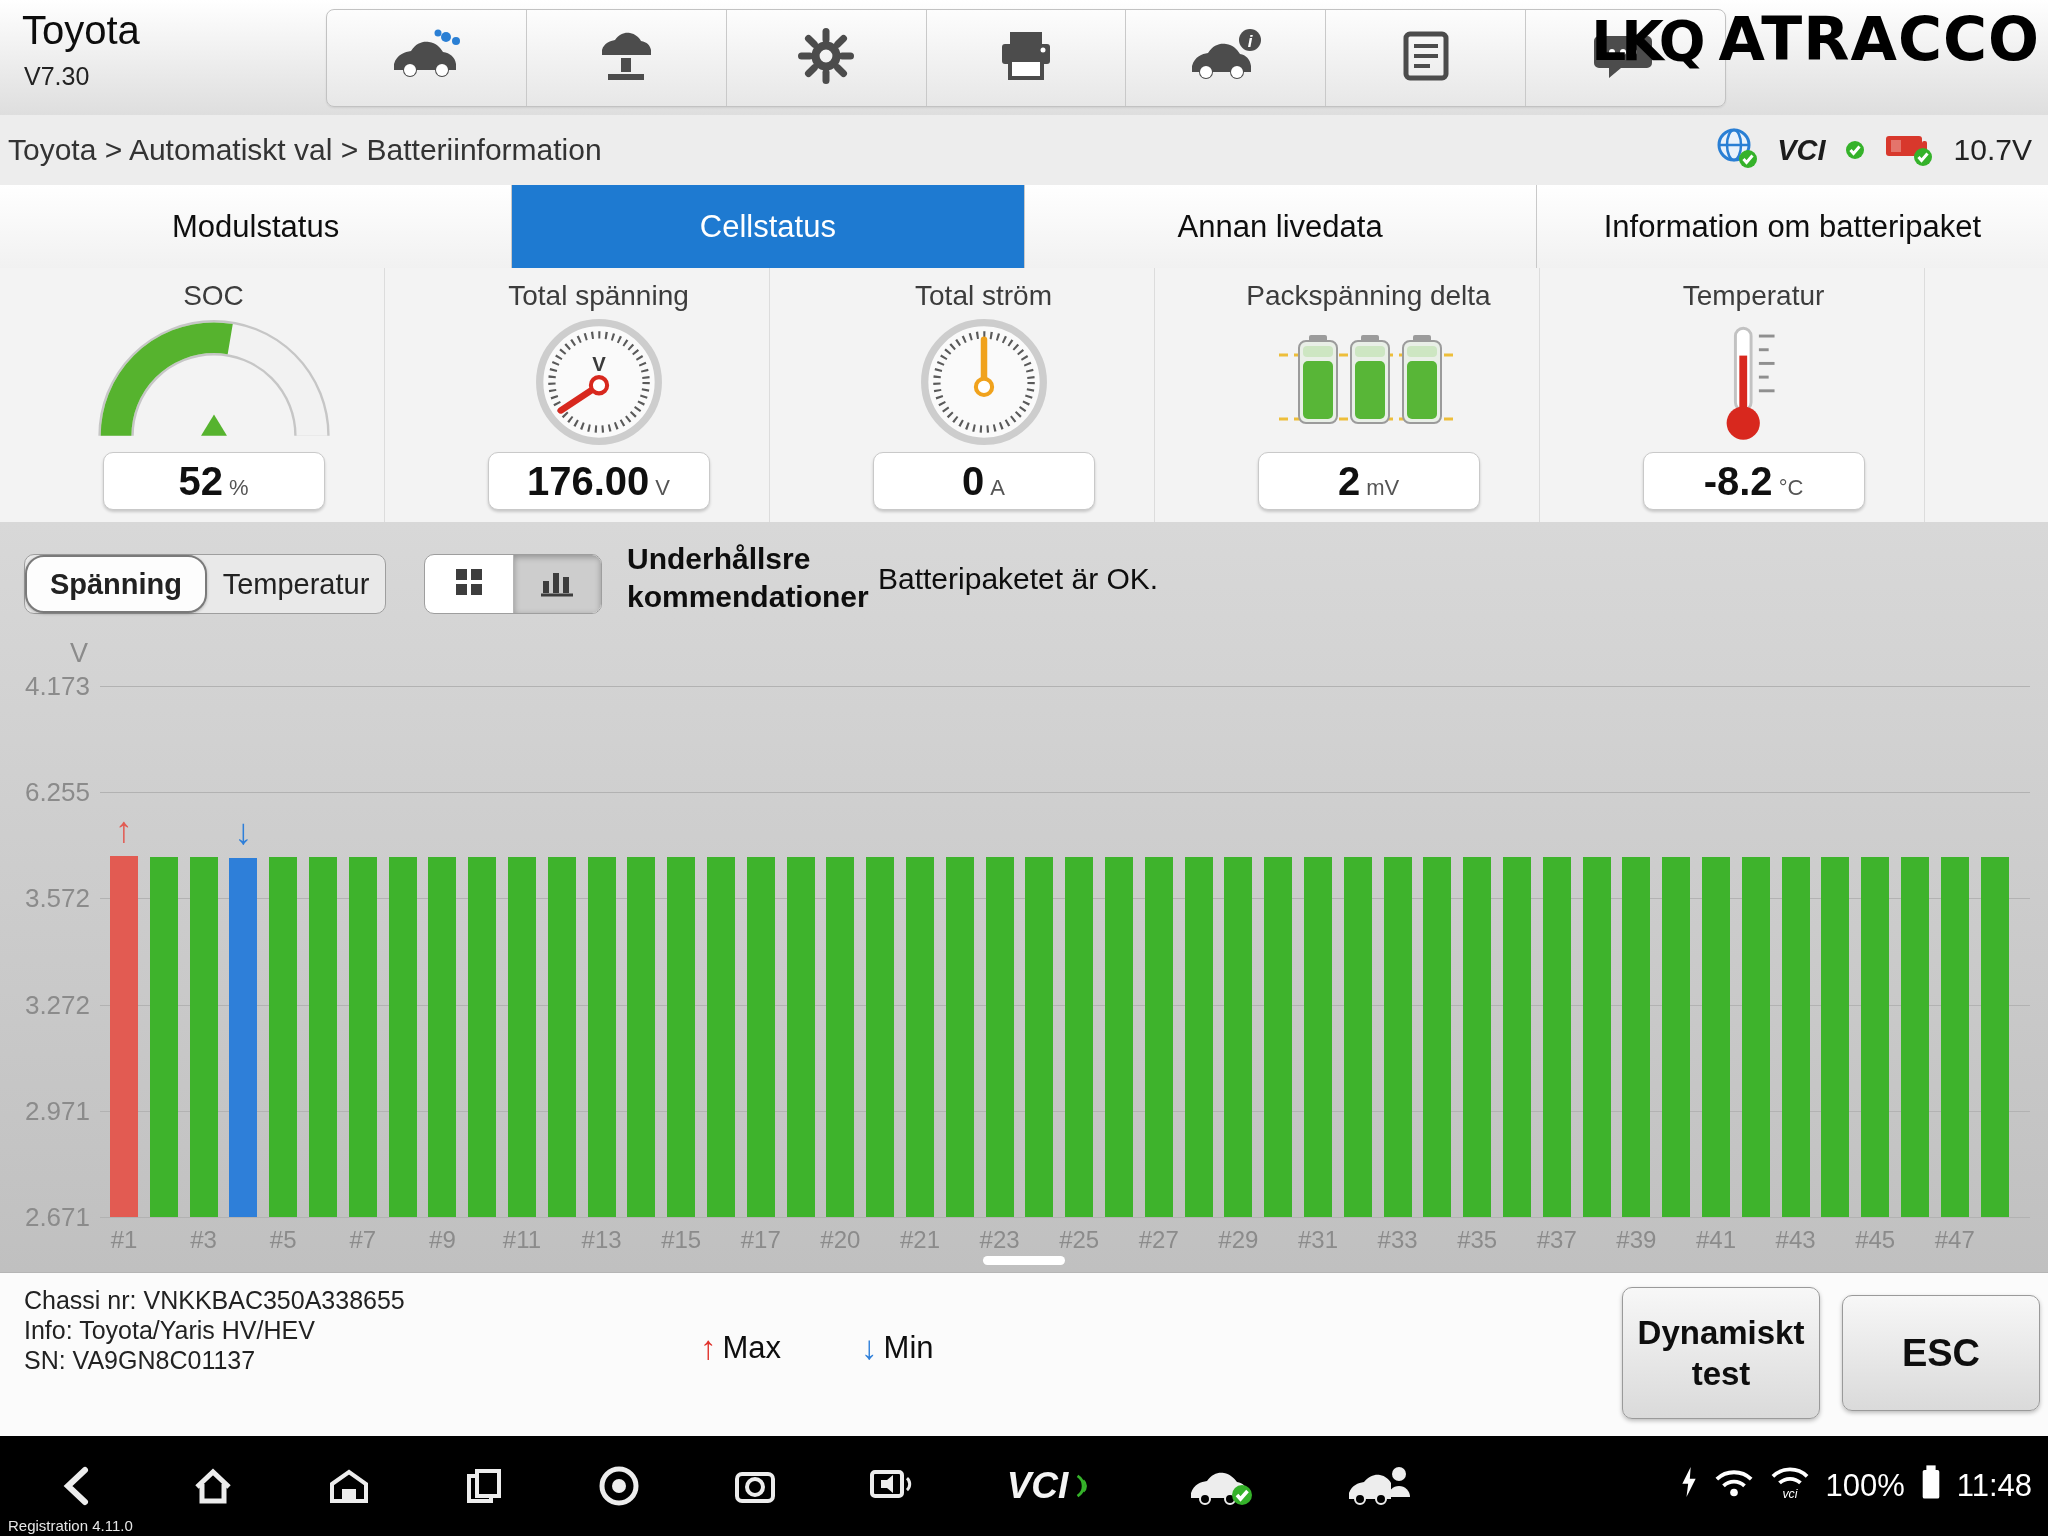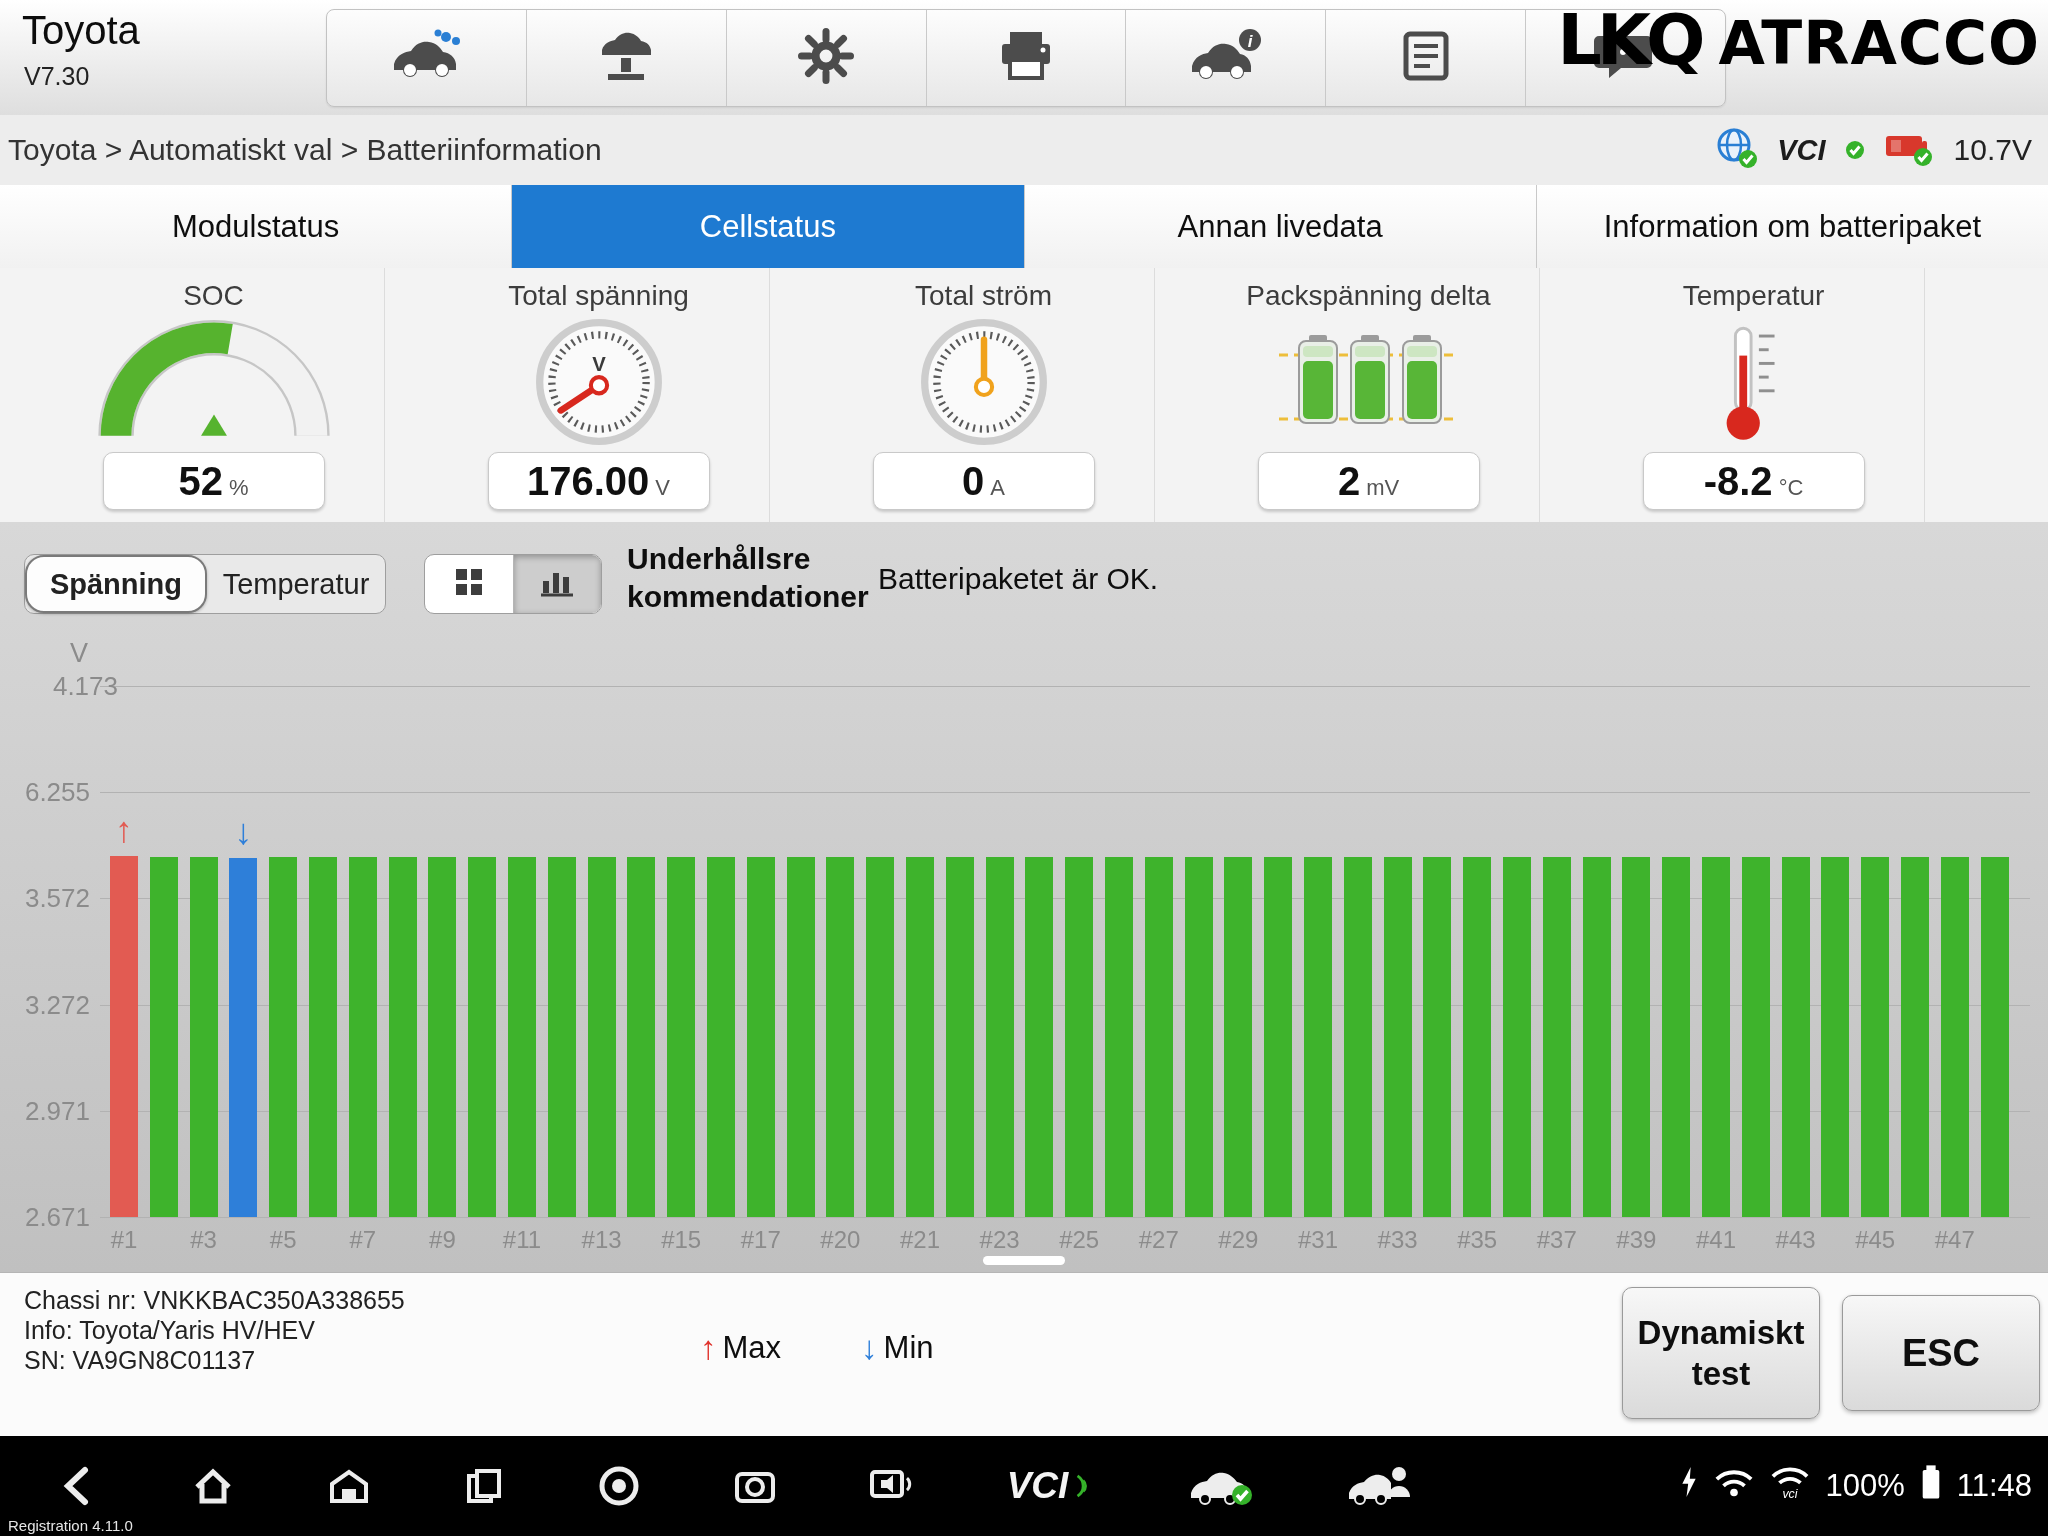--- a/index.html
+++ b/index.html
@@ -6,21 +6,21 @@
   .screen{position:relative;width:2048px;height:1536px;overflow:hidden;background:#c9c9c9;font-family:"Liberation Sans",sans-serif;}
 
   
   .header{position:absolute;left:0;top:0;right:0;height:115px;background:linear-gradient(#ffffff,#dedede);border-bottom:1px solid #b0b0b0;}
   .app-title{position:absolute;left:22px;top:8px;font-size:40px;color:#0d0d0d;}
   .app-version{position:absolute;left:24px;top:62px;font-size:25px;color:#222;}
   .toolbar{position:absolute;left:326px;top:9px;width:1398px;height:96px;display:flex;border:1px solid #c2c2c2;border-radius:8px;background:linear-gradient(#fdfdfd,#e7e7e7);box-shadow:0 1px 2px rgba(0,0,0,.08);}
   .tool-btn{flex:1;display:flex;align-items:center;justify-content:center;border-right:1px solid #c9c9c9;cursor:pointer;}
   .tool-btn:last-child{border-right:none;}
   .logo{position:absolute;right:8px;top:4px;display:flex;align-items:baseline;gap:18px;z-index:6;}
-  .logo-lkq{font-family:"DejaVu Sans",sans-serif;font-size:70px;font-weight:900;letter-spacing:-5px;color:#000;line-height:1.05;}
+  .logo-lkq{font-family:"DejaVu Sans",sans-serif;font-size:55px;font-weight:900;letter-spacing:-5px;color:#000;line-height:1.05;}
   .logo-atracco{font-family:"DejaVu Sans",sans-serif;font-size:60px;font-weight:900;letter-spacing:1px;color:#000;}
 
   
   .breadcrumb{position:absolute;left:0;top:115px;right:0;height:70px;background:#ededed;border-bottom:1px solid #c4c4c4;display:flex;align-items:center;}
   .breadcrumb-text{margin-left:8px;font-size:30px;color:#333;}
   .bc-right{position:absolute;right:16px;top:0;height:70px;display:flex;align-items:center;gap:18px;}
   .vci-text{font-size:29px;font-weight:bold;font-style:italic;color:#1c1c1c;}
   .bc-voltage{font-size:30px;color:#222;}
 
   
@@ -357,21 +357,21 @@
 
     <div class="maint-title">
       <div>Underhållsre</div>
       <div>kommendationer</div>
     </div>
     <div class="status-msg">Batteripaketet är OK.</div>
 
     <div class="ylabel">V</div>
     <div class="plot">
         <div class="gridline" style="top: 0px;"></div>
-        <div class="ytick" style="top: -16px; margin-left: 28px;">4.173</div>
+        <div class="ytick" style="top: -16px;">4.173</div>
         <div class="gridline" style="top: 106.059px;"></div>
         <div class="ytick" style="top: 90.0586px;">6.255</div>
         <div class="gridline" style="top: 212.471px;"></div>
         <div class="ytick" style="top: 196.471px;">3.572</div>
         <div class="gridline" style="top: 318.529px;"></div>
         <div class="ytick" style="top: 302.529px;">3.272</div>
         <div class="gridline" style="top: 424.941px;"></div>
         <div class="ytick" style="top: 408.941px;">2.971</div>
         <div class="gridline" style="top: 531px;"></div>
         <div class="ytick" style="top: 515px;">2.671</div>

